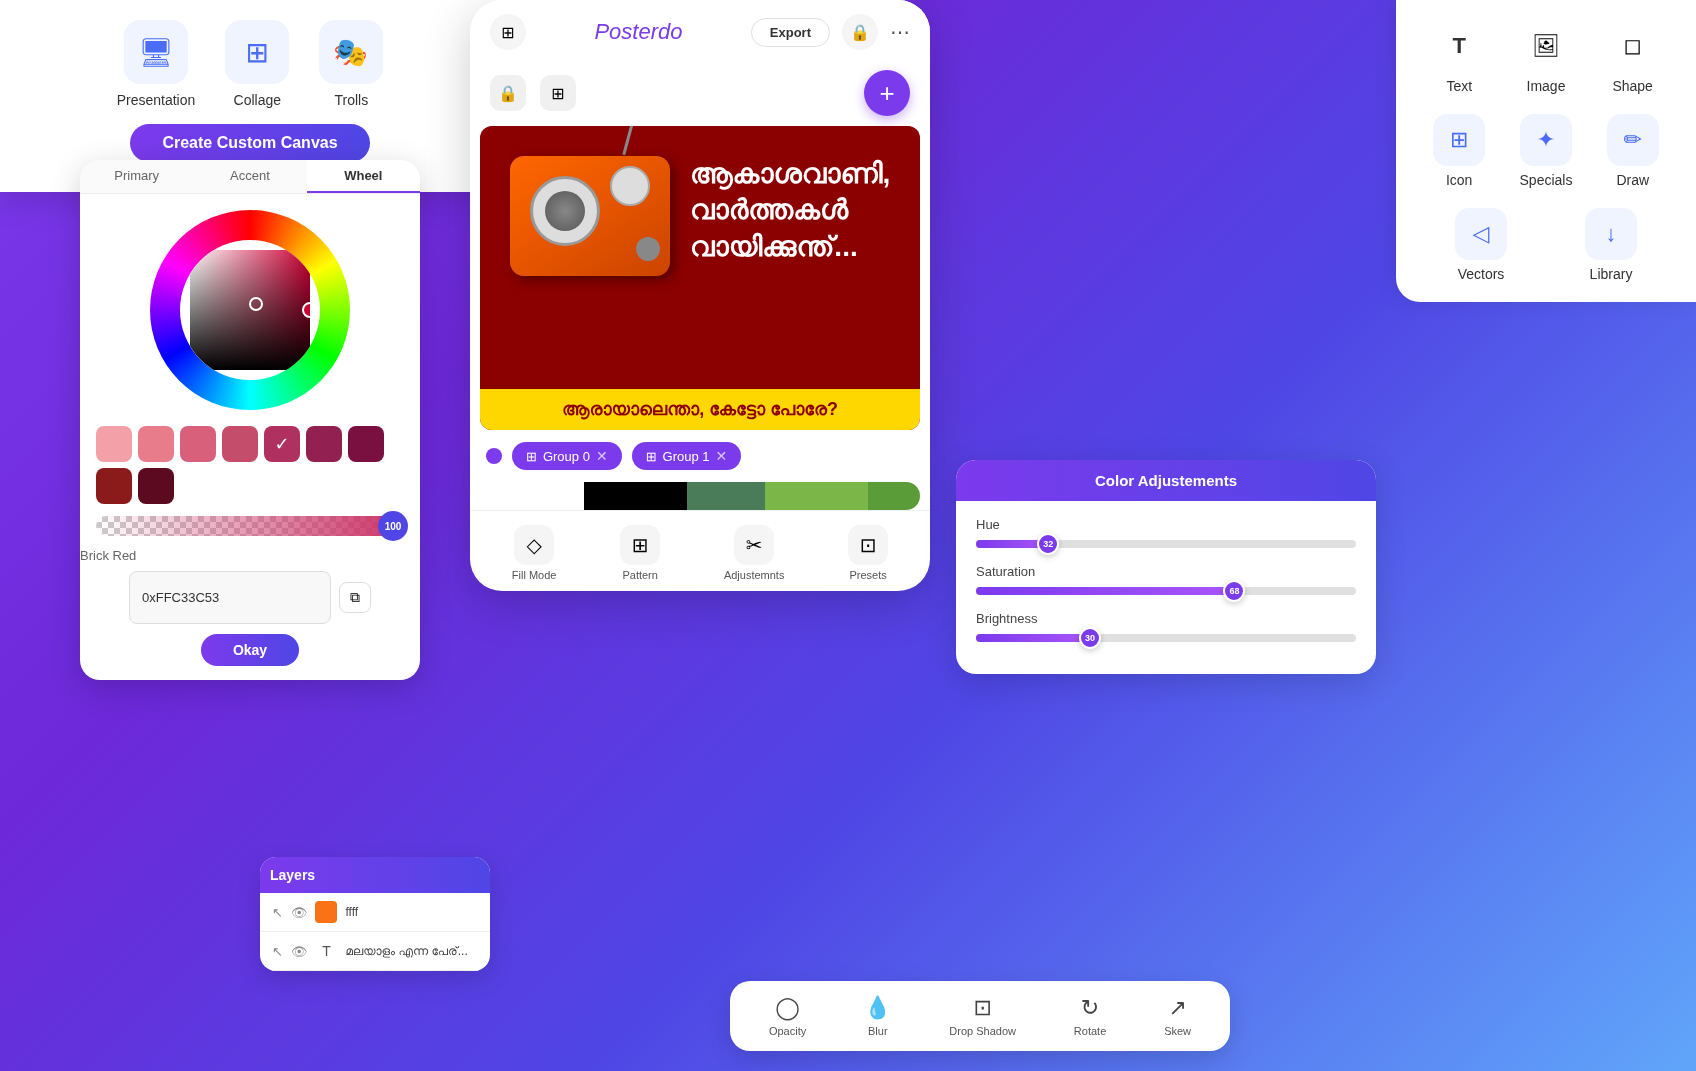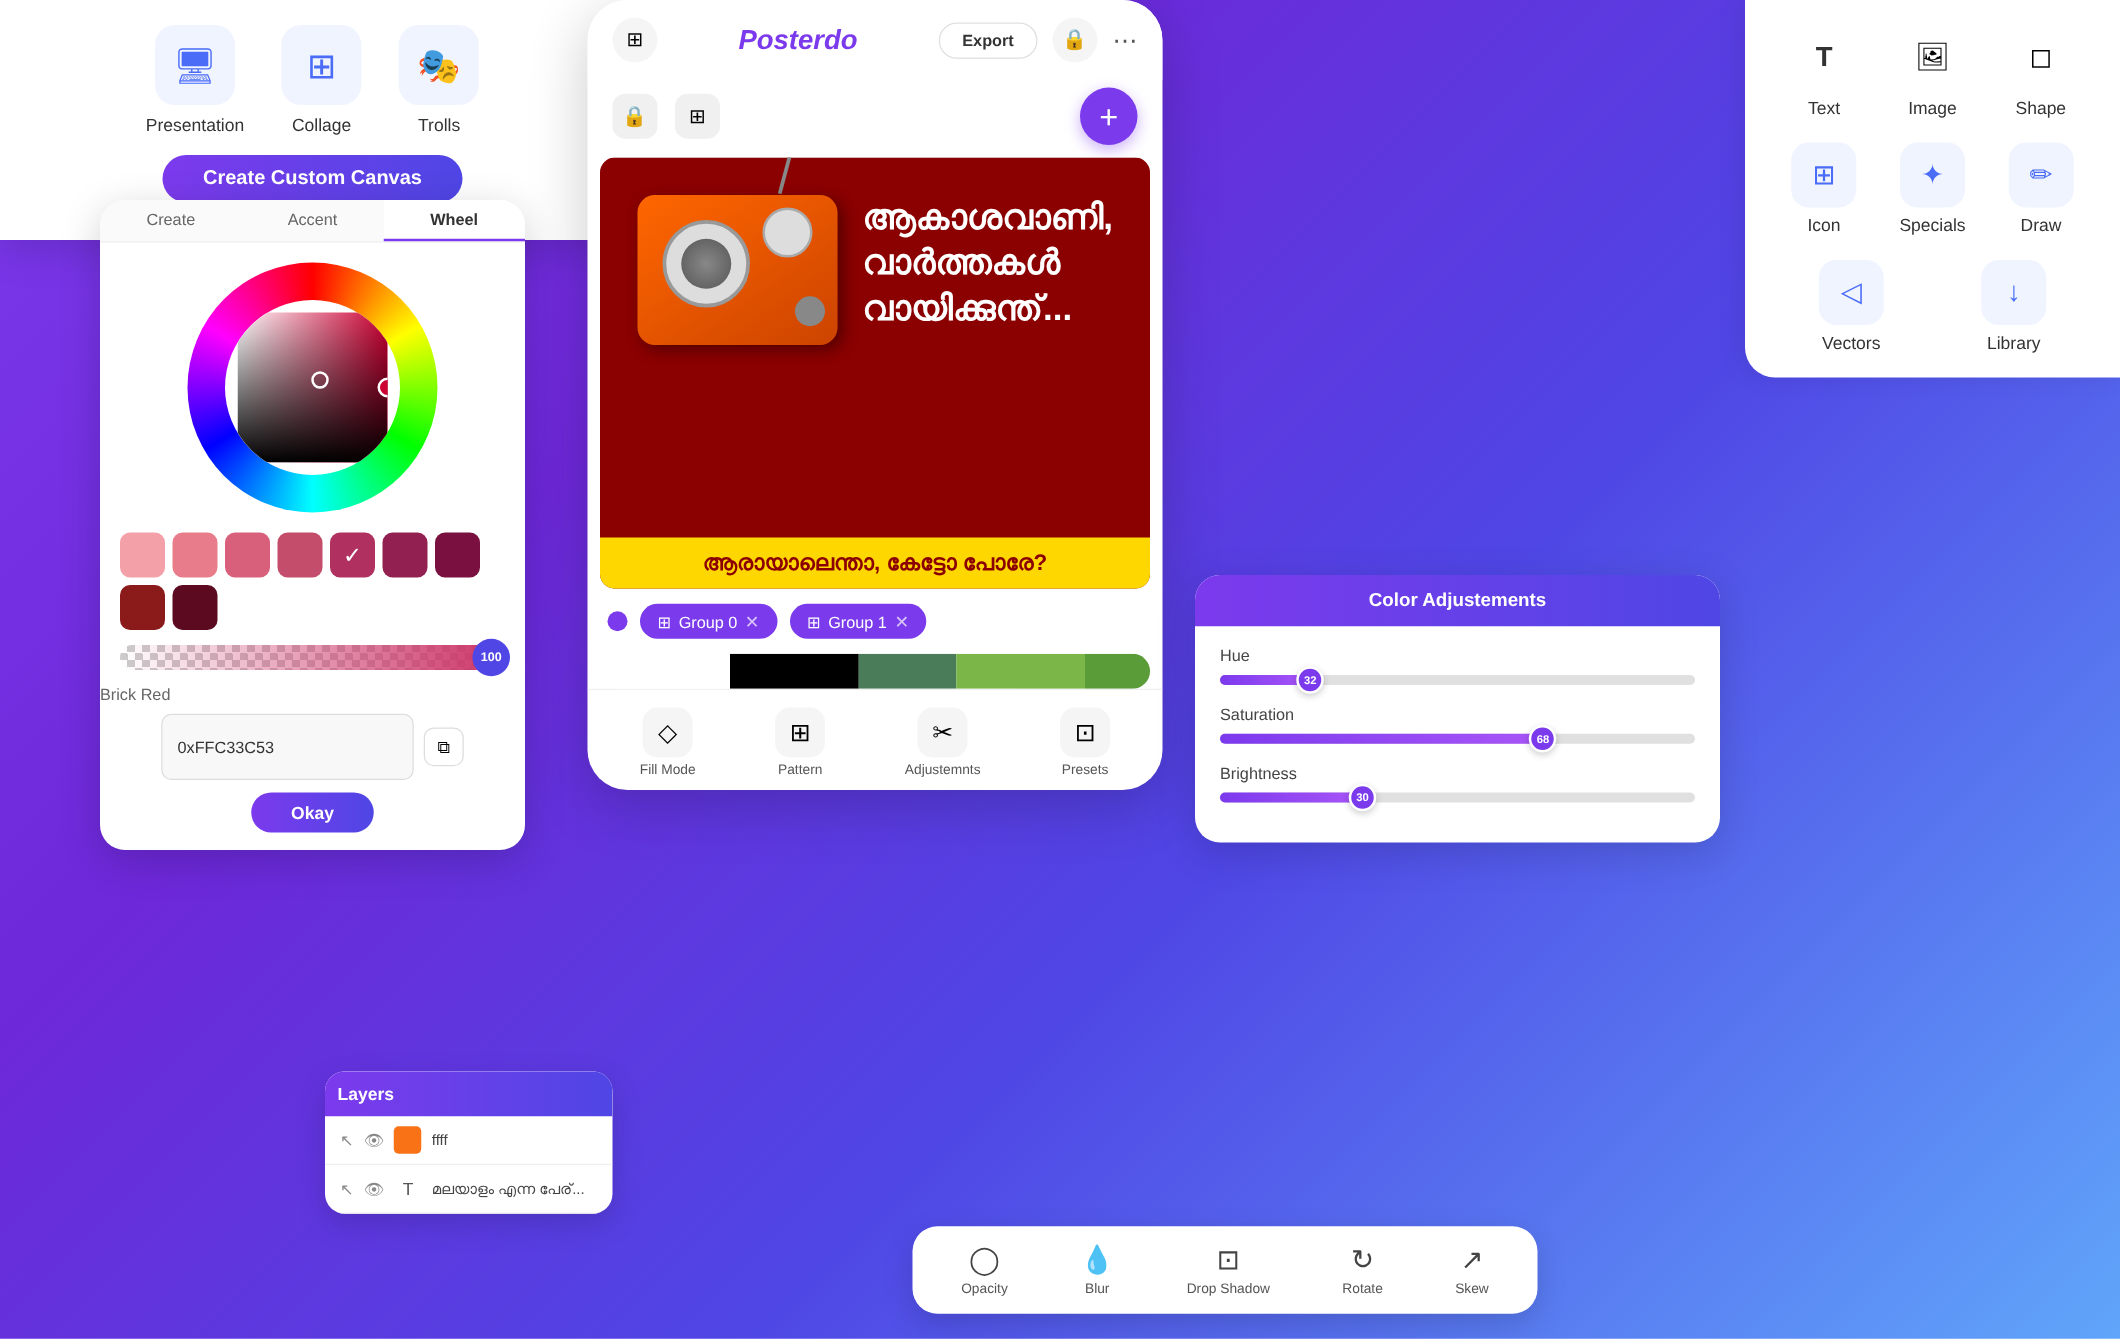--- a/index.html
+++ b/index.html
@@ -285,21 +285,21 @@
     }
     .phone-header {
       background: white;
       display: flex;
       align-items: center;
       justify-content: space-between;
       padding: 14px 20px;
     }
     .phone-logo {
       font-size: 22px;
-      font-weight: 700;
+      font-weight: 400;
       color: #7c3aed;
       font-style: italic;
     }
     .phone-header-right {
       display: flex;
       align-items: center;
       gap: 12px;
     }
     .export-btn {
       background: white;
@@ -368,21 +368,21 @@
       margin: 0 10px;
       border-radius: 12px;
       overflow: hidden;
       position: relative;
     }
     .canvas-image {
       width: 100%;
       display: block;
       background: #8B0000;
       position: relative;
-      height: 345px;
+      height: 304px;
     }
     
     .radio-visual {
       position: absolute;
       left: 20px;
       top: 10px;
       width: 180px;
       height: 160px;
     }
     .radio-body {
@@ -750,21 +750,21 @@
     <div class="item">
       <div class="icon-box">🎭</div>
       <span>Trolls</span>
     </div>
   </div>
   <button class="create-btn">Create Custom Canvas</button>
 </div>
 
 <div class="color-picker-card">
   <div class="tabs">
-    <div class="tab">Create</div>
+    <div class="tab">Primary</div>
     <div class="tab">Accent</div>
     <div class="tab active">Wheel</div>
   </div>
   <div class="wheel-area">
     <div class="color-wheel-outer">
       <div class="color-wheel-ring"></div>
       <div class="color-wheel-inner">
         <div class="color-gradient-box">
           <div class="color-dot-inner"></div>
           <div class="color-dot-outer"></div>

